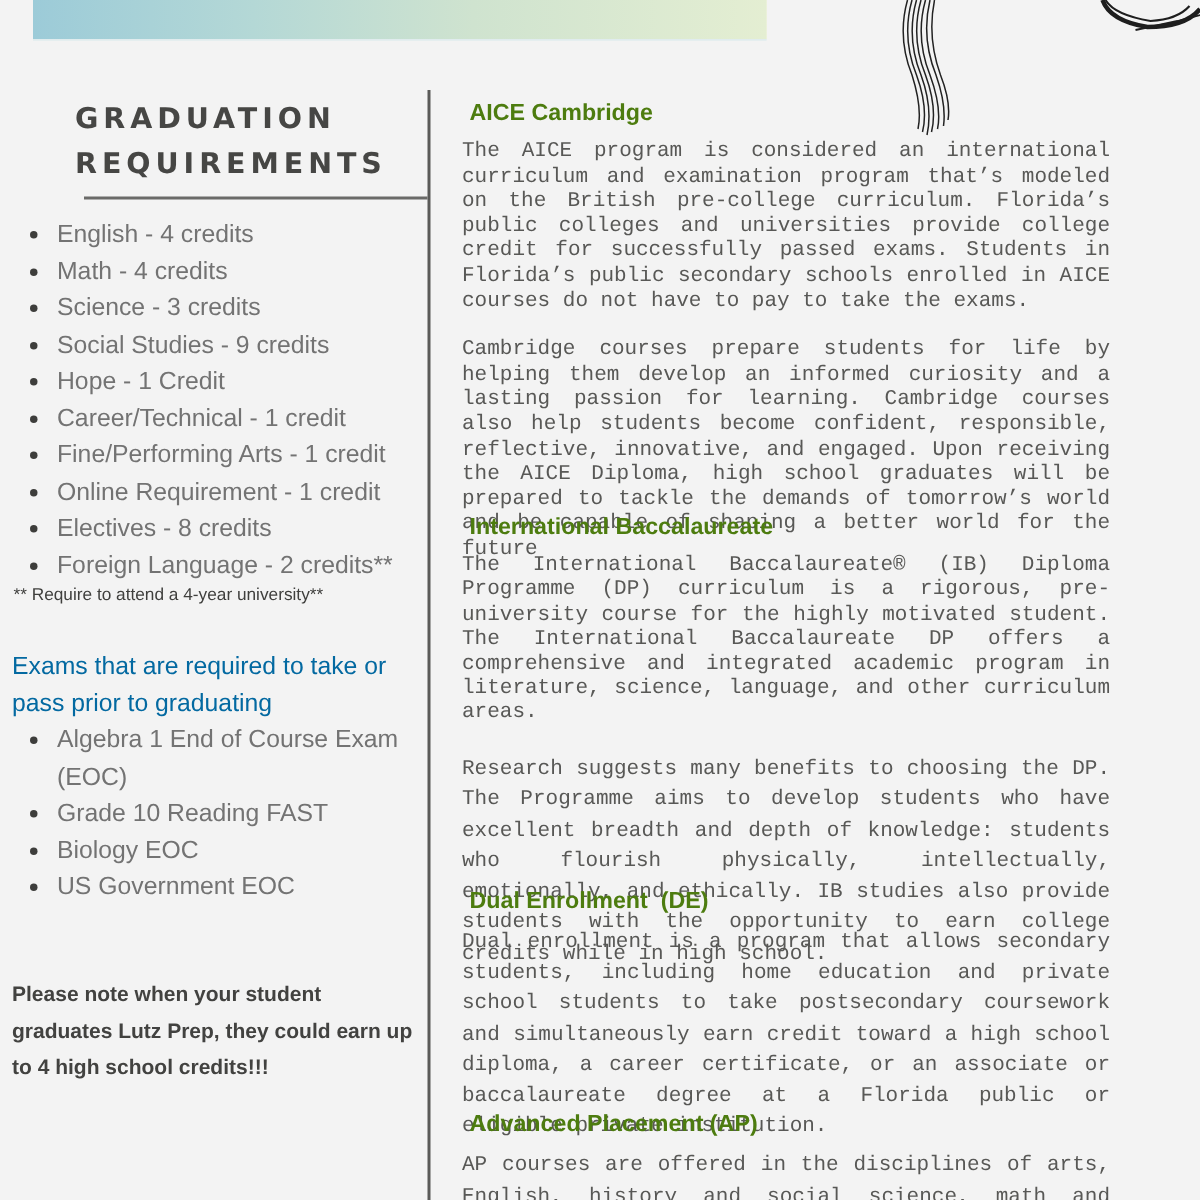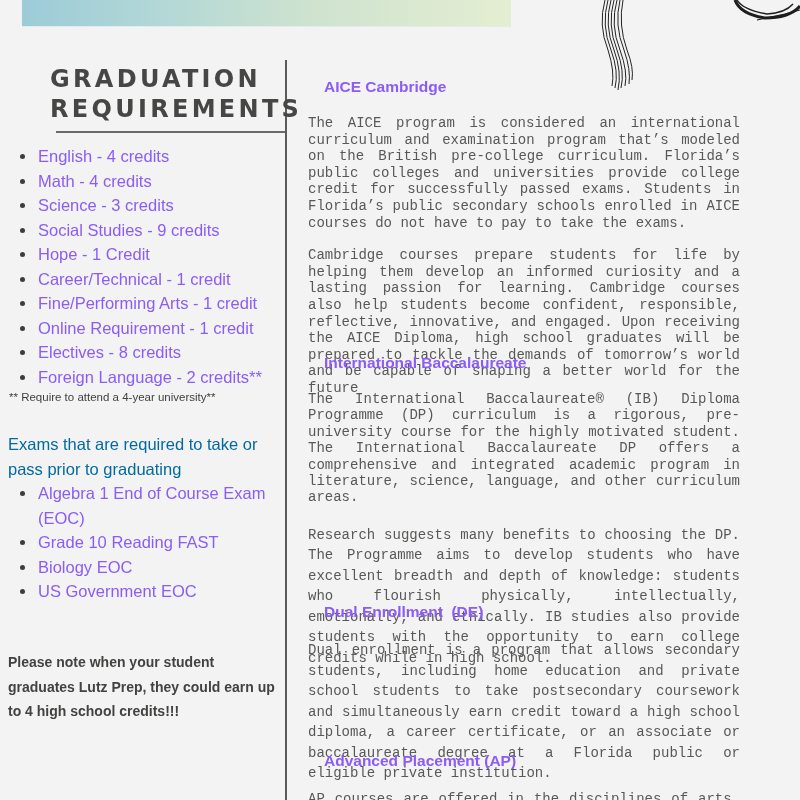--- a/index.html
+++ b/index.html
@@ -33,21 +33,21 @@
     width: 2px;
     height: 740px;
     background: #5a5a58;
   }
   .grad-title {
     position: absolute;
     left: 50px;
     top: 64px;
     font-family: "DejaVu Sans", sans-serif;
     font-weight: bold;
-    font-size: 24px;
+    font-size: 19px;
     letter-spacing: 3.3px;
     line-height: 30px;
     color: #464644;
   }
   .title-rule {
     position: absolute;
     left: 56px;
     top: 131px;
     width: 229px;
     height: 2px;
@@ -59,21 +59,21 @@
     top: 144px;
     margin: 0;
     padding: 0;
     list-style: none;
   }
   ul.req-list li, ul.exam-list li {
     position: relative;
     padding-left: 20px;
     font-size: 16.5px;
     line-height: 24.5px;
-    color: #8b5cf6;
+    color: #737373;
     white-space: nowrap;
   }
   ul.req-list li::before, ul.exam-list li::before {
     content: "";
     position: absolute;
     left: 2px;
     top: 10px;
     width: 5px;
     height: 5px;
     border-radius: 50%;
@@ -118,24 +118,24 @@
     line-height: 24.5px;
     font-weight: bold;
     color: #424240;
   }
   .section {
     position: absolute;
     left: 308px;
     width: 432px;
   }
   .section h2 {
-    margin: 16px;
+    margin: 5px;
     font-size: 15.5px;
     font-weight: bold;
-    color: #8b5cf6;
+    color: #4d7c0f;
     line-height: 24px;
   }
   .section p {
     margin: 0;
     font-size: 14px;
     color: #585856;
     text-align: justify;
     font-family: Liberation Mono, monospace;
   }
   .aice p { line-height: 16.6px; }

